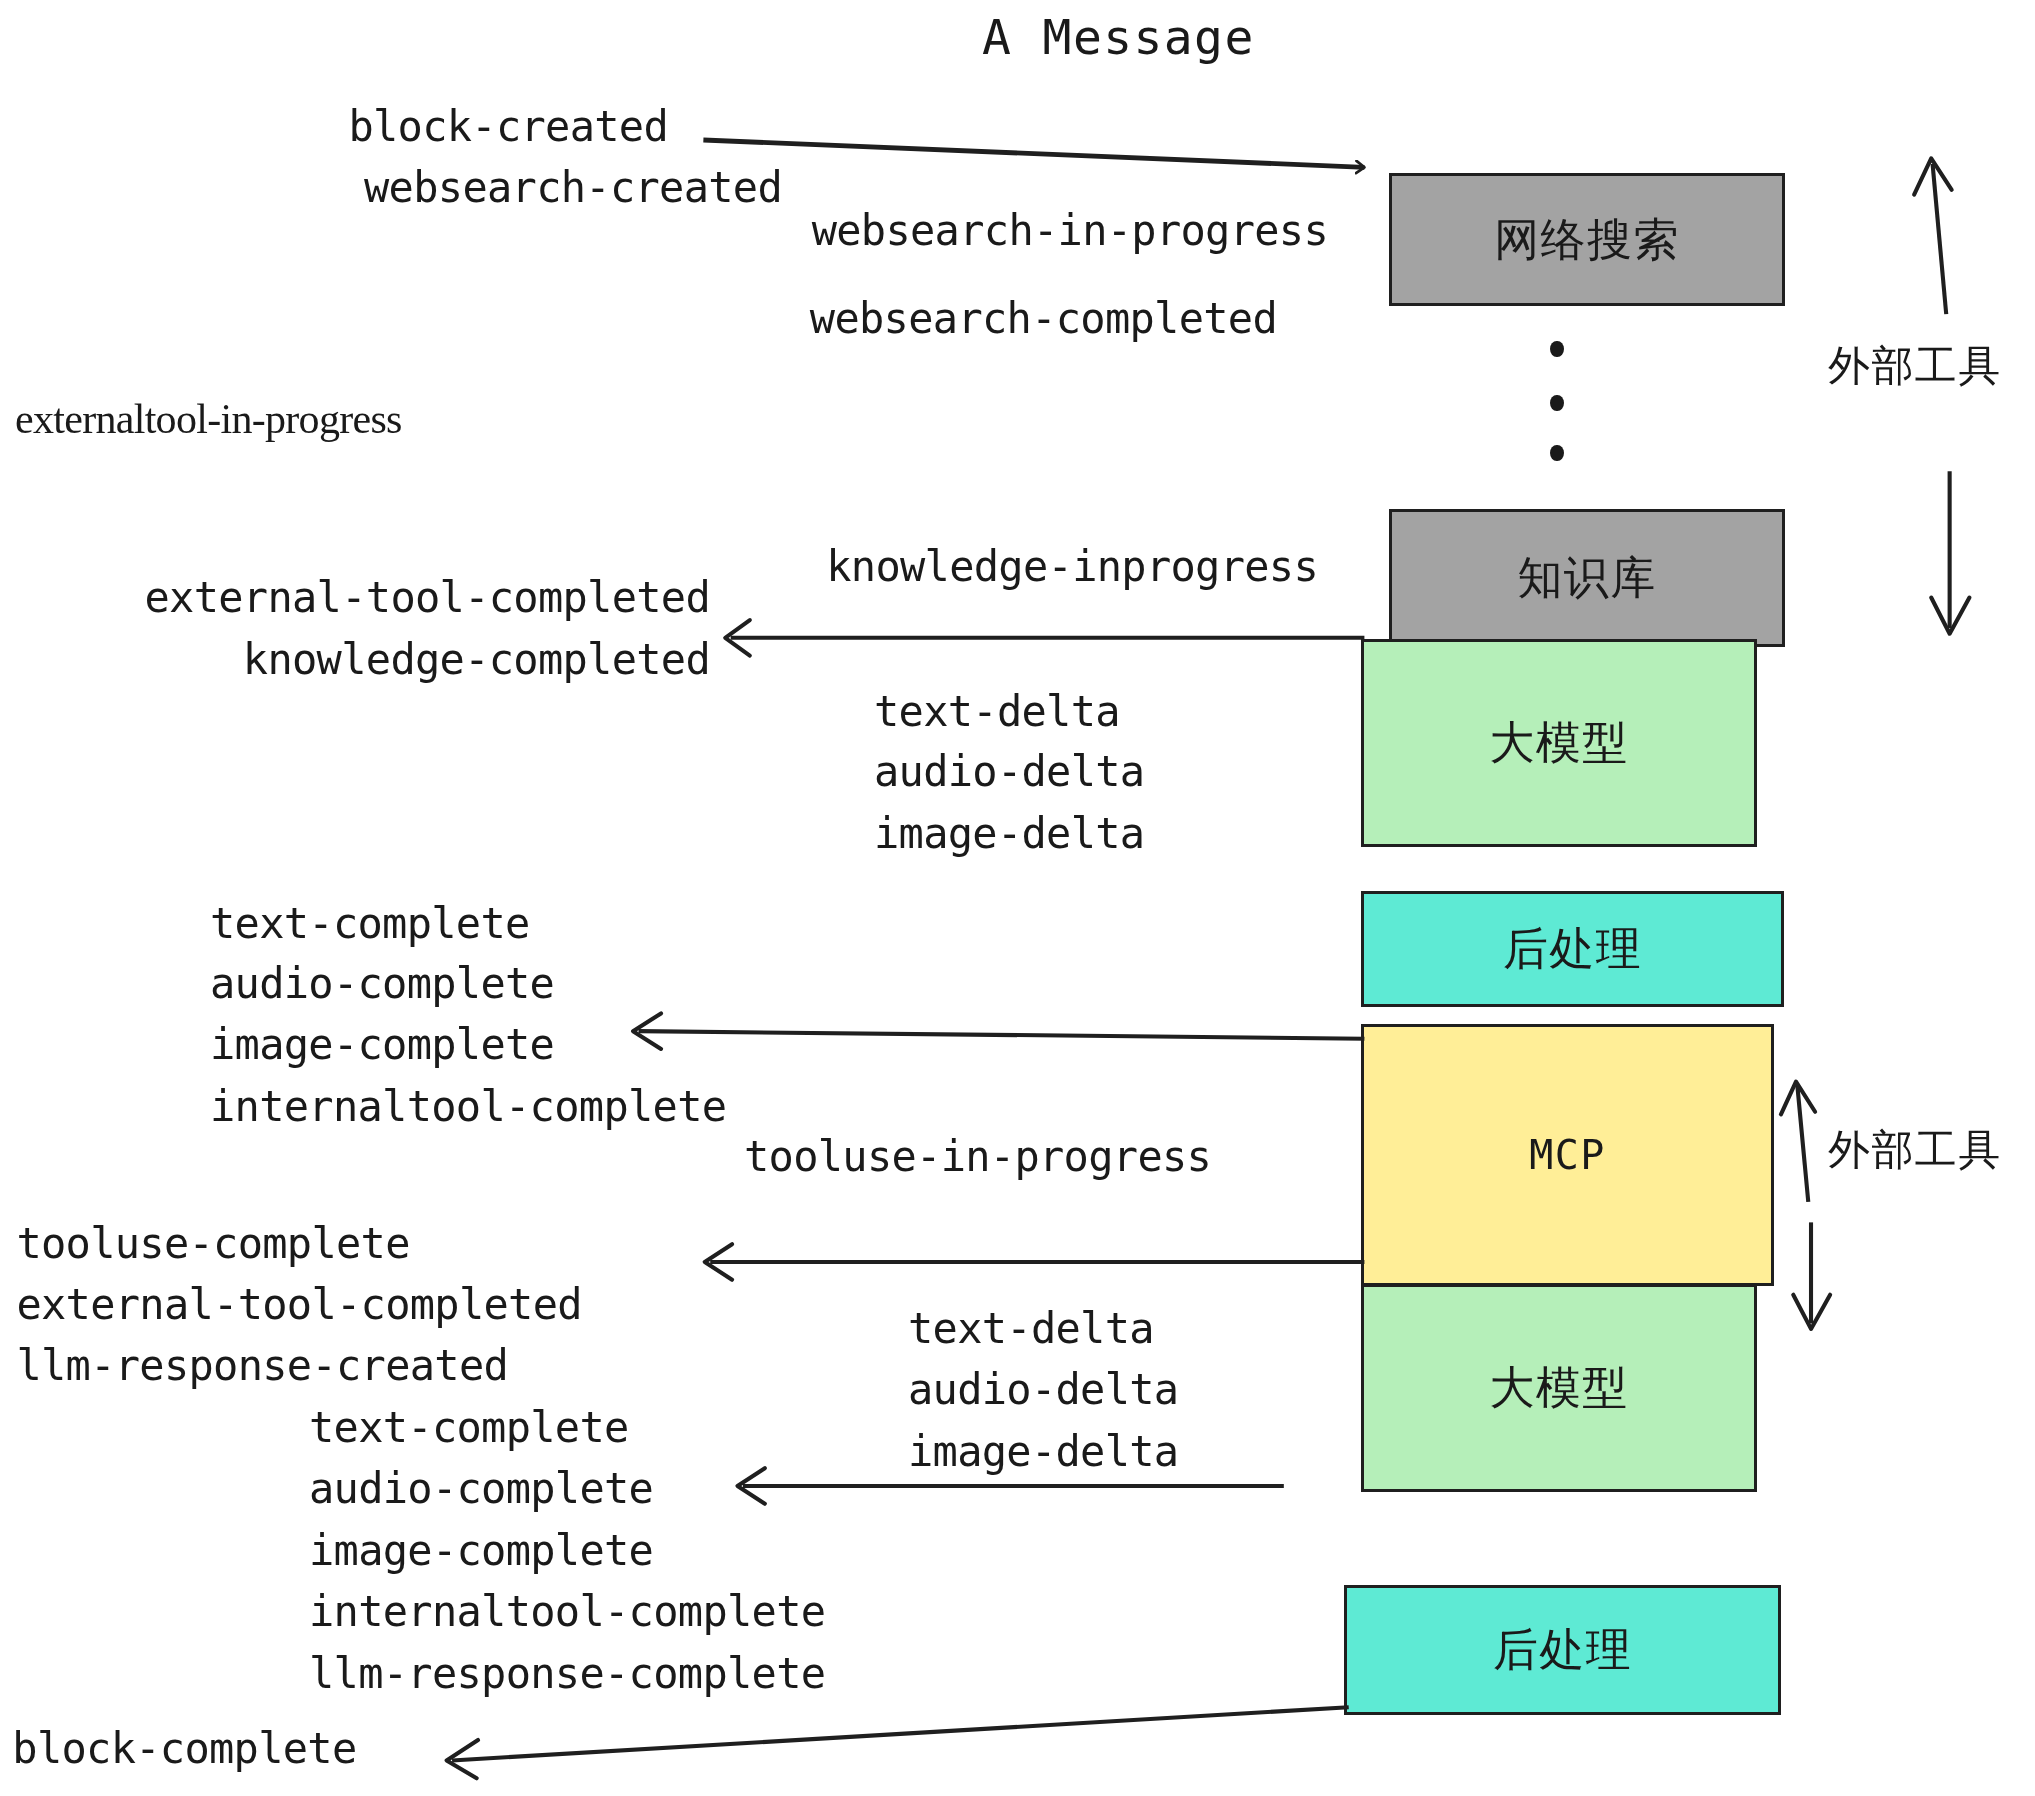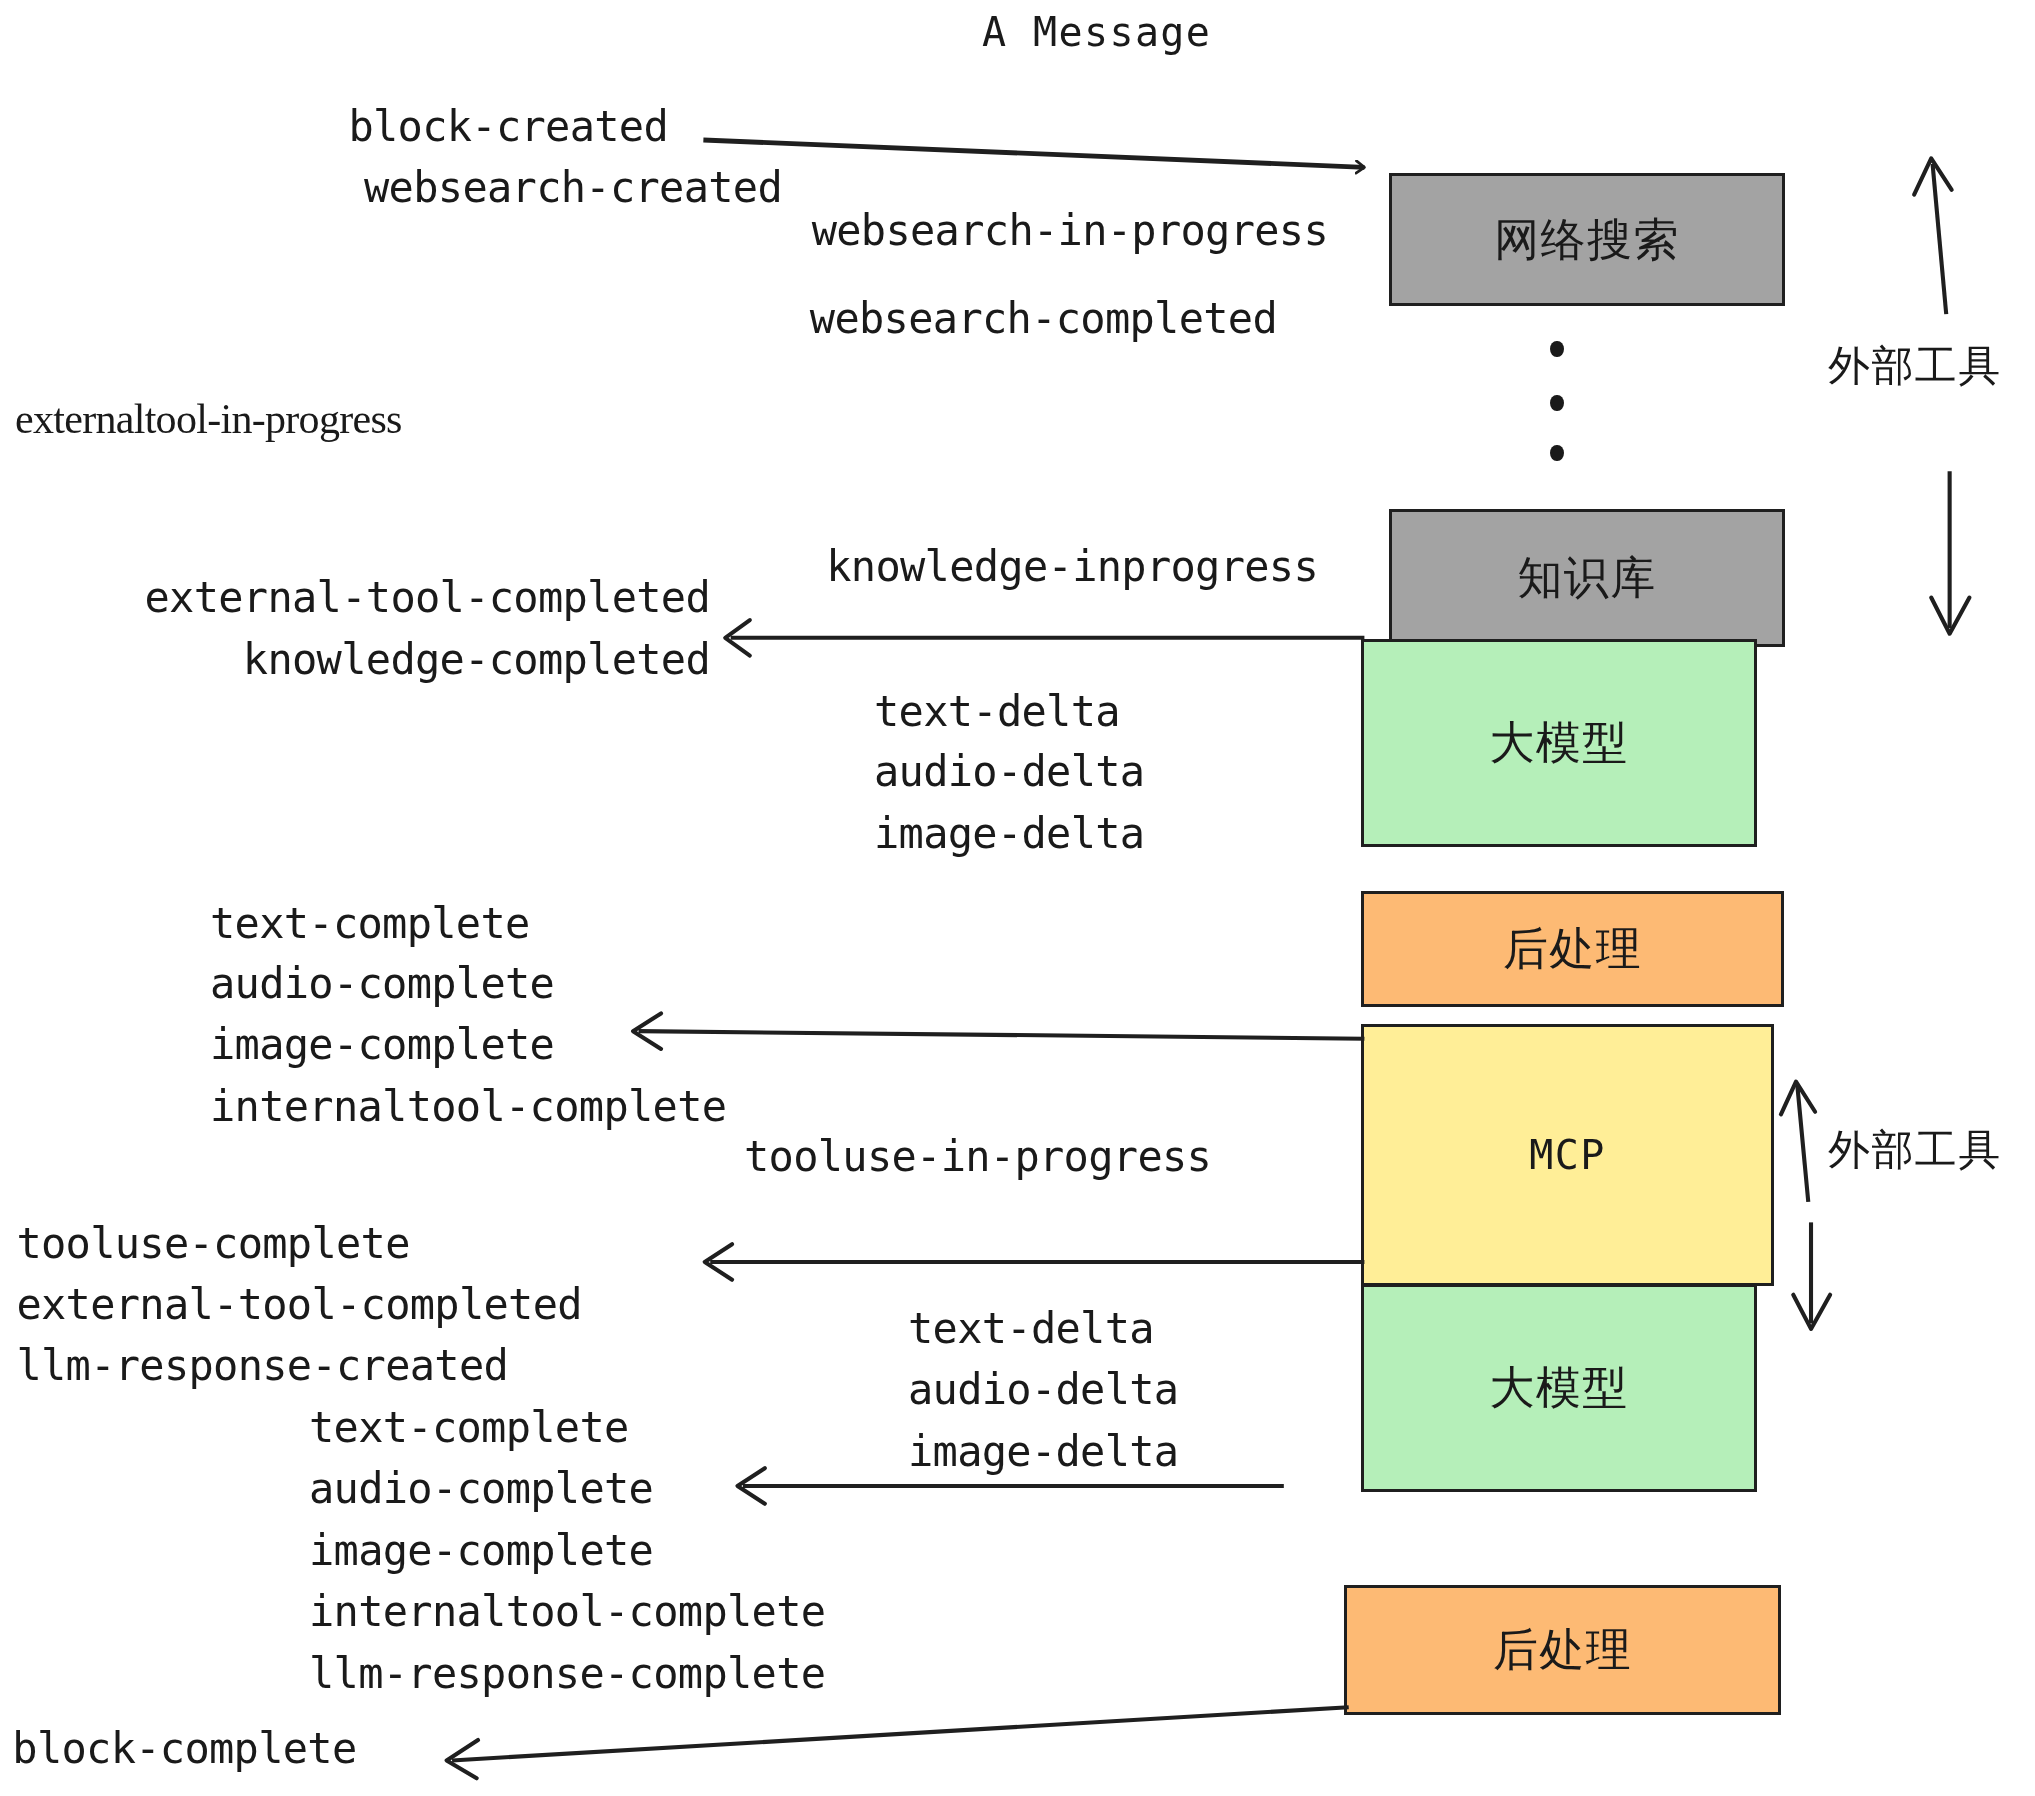--- a/index.html
+++ b/index.html
@@ -24,42 +24,42 @@
     font-size: 42px;
     line-height: 1;
     letter-spacing: -0.7px;
     color: #1a1a1a;
     white-space: nowrap;
   }
   .evt.r { transform: translateX(-100%); }   
   .title {
     position: absolute;
     font-family: "DejaVu Sans Mono", "Liberation Mono", monospace;
-    font-size: 40px;
+    font-size: 48px;
     letter-spacing: 1.4px;
     color: #1a1a1a;
     white-space: nowrap;
   }
   
   .box {
     position: absolute;
     box-sizing: border-box;
     border: 3.4px solid #1f1f1f;
     display: flex;
     align-items: center;
     justify-content: center;
     font-family: "DejaVu Sans", "Liberation Sans", sans-serif;
     font-size: 45px;
     letter-spacing: 1.4px;
     color: #1a1a1a;
   }
   .box.pink  { background: #a3a3a3; margin-left: 28px; }
   .box.green { background: #b5efb9; }
   .box.yellow{ background: #ffee97; }
-  .box.plain { background: #fdba74; }
+  .box.plain { background: #5eead4; }
   .box.mono  { font-family: "DejaVu Sans Mono", "Liberation Mono", monospace; font-size: 40px; }
 
   
   .sidelabel {
     position: absolute;
     font-family: "DejaVu Sans", "Liberation Sans", sans-serif;
     font-size: 42px;
     letter-spacing: 1.4px;
     color: #1a1a1a;
     white-space: nowrap;

